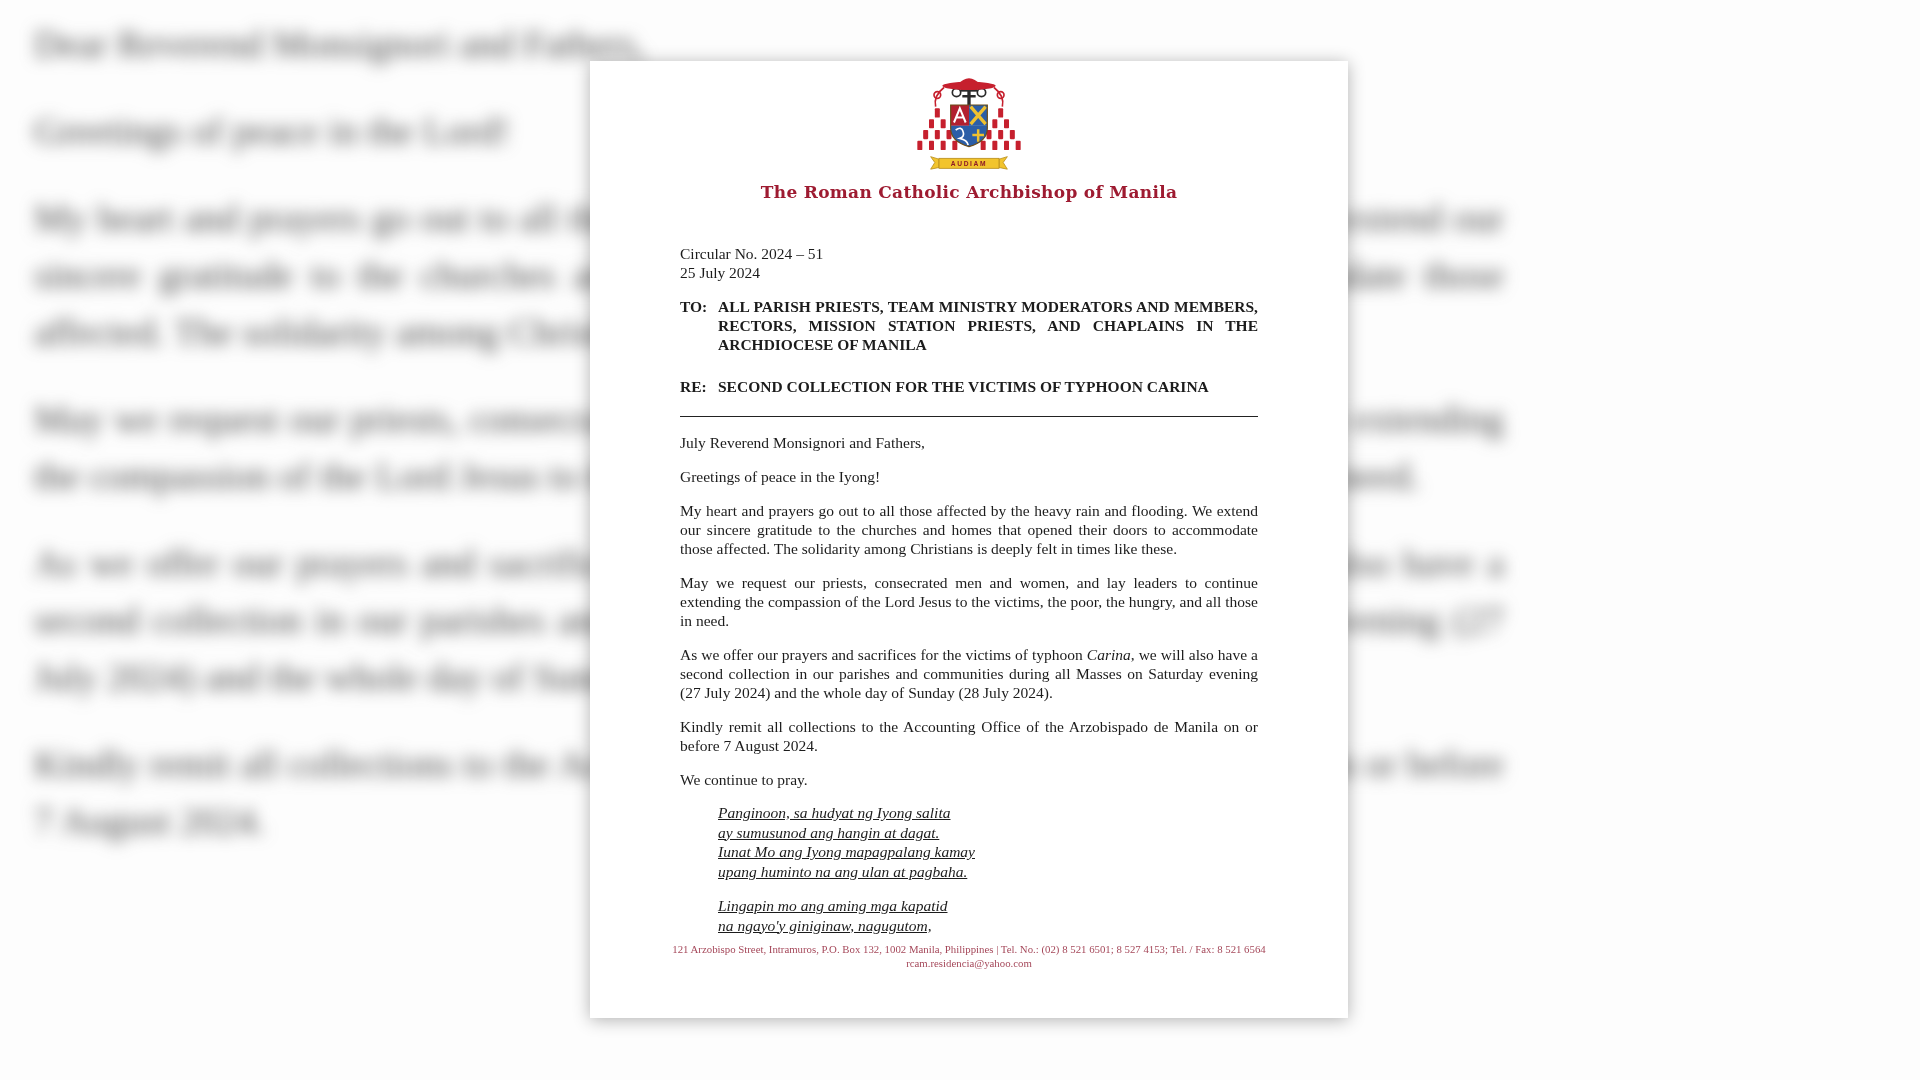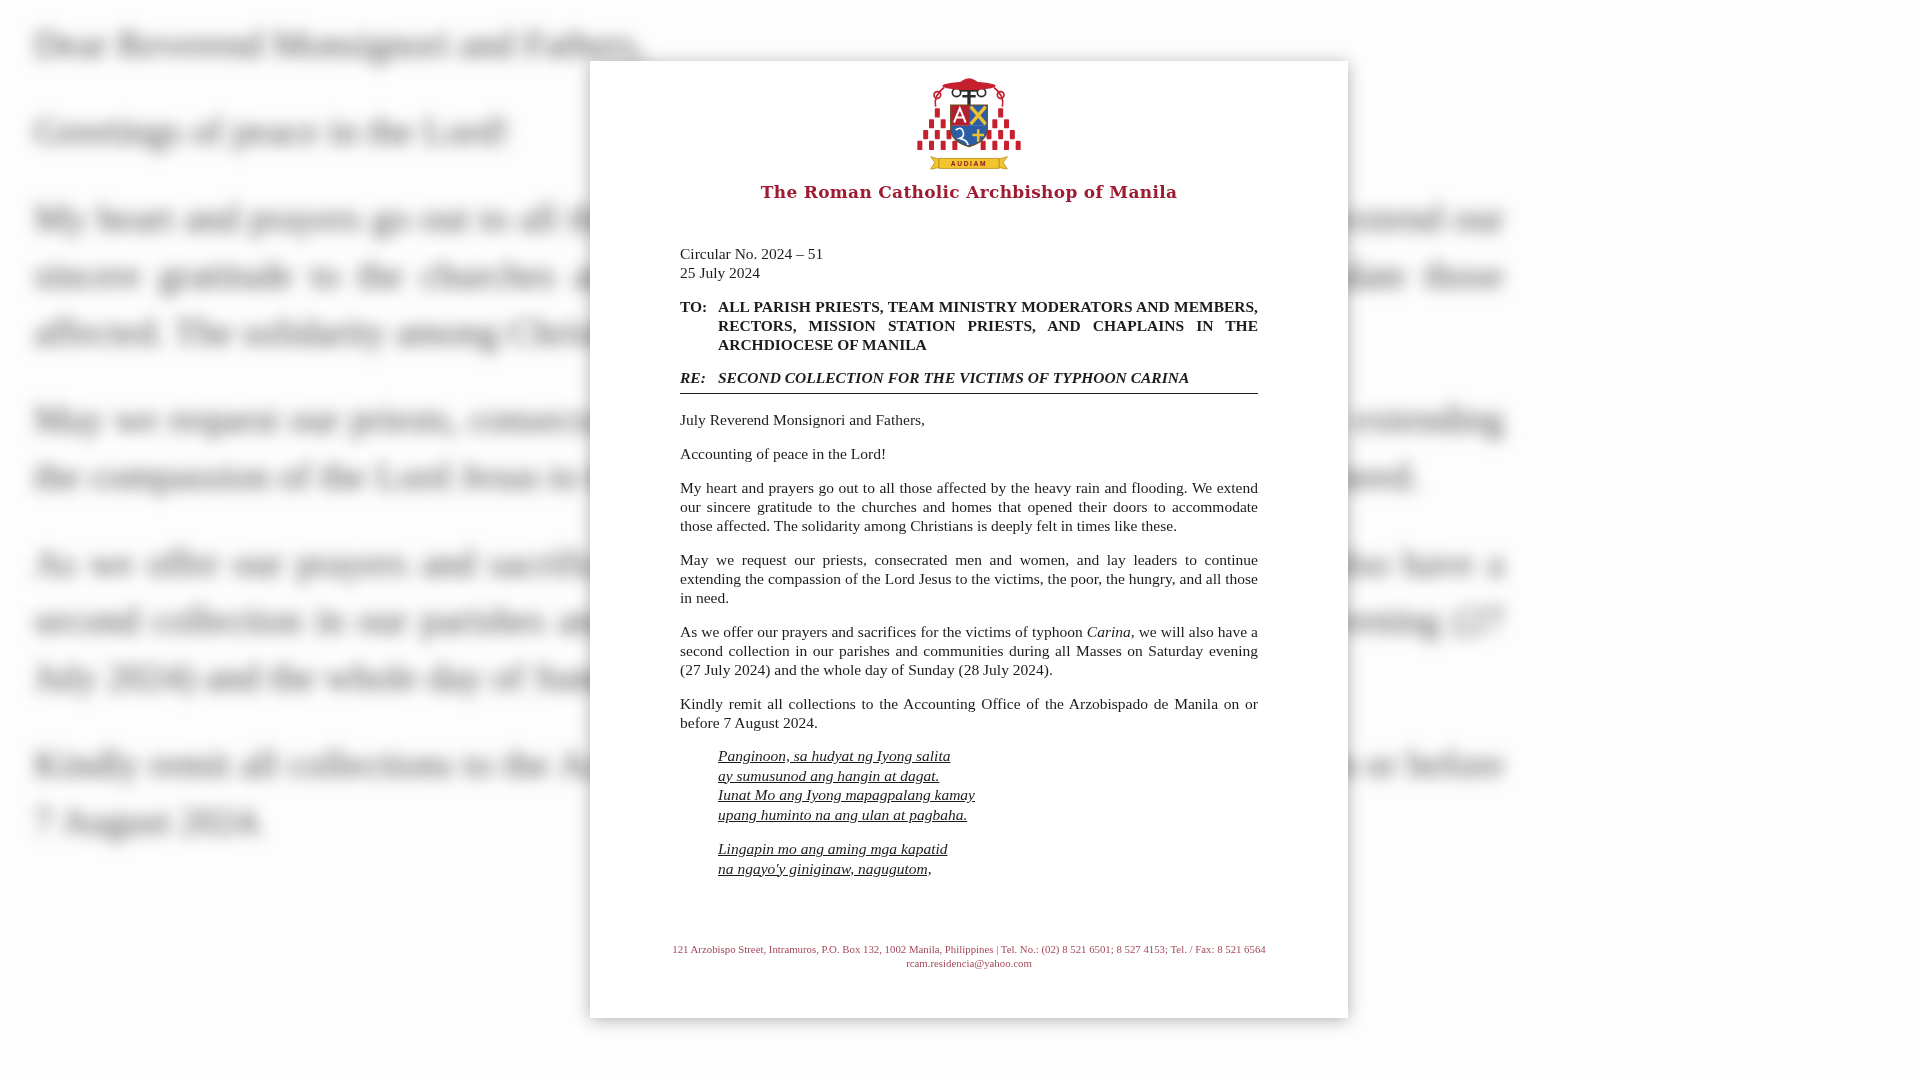--- a/index.html
+++ b/index.html
@@ -29,22 +29,22 @@
     font-family:"DejaVu Serif",serif;font-weight:bold;
     font-size:17px;color:#9e1b31;letter-spacing:0.3px;
   }
   .meta{margin-top:42px;}
   .meta div{margin:0;}
   .row{display:flex;}
   .row .lbl{flex:0 0 38px;font-weight:bold;}
   .to-row{margin-top:15px;font-weight:bold;}
   .to-row .txt{text-align:justify;}
   .re-row{
-    margin-top:14px;font-weight:bold;
-    border-bottom:1.6px solid #222;padding-bottom:6px;font-style:italic;
+    margin-top:23px;font-weight:bold;
+    border-bottom:1.6px solid #222;padding-bottom:20px;
   }
   .sal{margin-top:16px;}
   .greet{margin-top:15px;}
   p.body{margin:15px 0 0 0;text-align:justify;}
   .ital{font-style:italic;}
   .closing{margin-top:15px;}
   .prayer{margin:14px 0 0 38px;font-style:italic;line-height:19.5px;text-decoration:underline;}
   .stanza{margin:0;}
   .stanza + .stanza{margin-top:15px;}
   .footer{
@@ -140,27 +140,28 @@
     <span class="lbl">TO:</span>
     <span class="txt">ALL PARISH PRIESTS, TEAM MINISTRY MODERATORS AND MEMBERS, RECTORS, MISSION STATION PRIESTS, AND CHAPLAINS IN THE ARCHDIOCESE OF MANILA</span>
   </div>
 
   <div class="row re-row">
     <span class="lbl">RE:</span>
     <span class="txt">SECOND COLLECTION FOR THE VICTIMS OF TYPHOON CARINA</span>
   </div>
 
   <div class="sal">July Reverend Monsignori and Fathers,</div>
-  <div class="greet">Accounting of peace in the Lord!</div>
+  <div class="greet">Greetings of peace in the Iyong!</div>
 
   <p class="body">My heart and prayers go out to all those affected by the heavy rain and flooding.  We extend our sincere gratitude to the churches and homes that opened their doors to accommodate those affected. The solidarity among Christians is deeply felt in times like these.</p>
   <p class="body">May we request our priests, consecrated men and women, and lay leaders to continue extending the compassion of the Lord Jesus to the victims, the poor, the hungry, and all those in need.</p>
   <p class="body"><span>As we offer our prayers and sacrifices for the victims of typhoon </span><span class="ital">Carina</span><span>, we will also have a second collection in our parishes and communities during all Masses on Saturday evening (27 July 2024) and the whole day of Sunday (28 July 2024).</span></p>
   <p class="body">Kindly remit all collections to the Accounting Office of the Arzobispado de Manila on or before 7 August 2024.</p>
 
+  <div class="closing">We continue to pray.</div>
 
   <div class="prayer">
     <div class="stanza">
       <div>Panginoon, sa hudyat ng Iyong salita</div>
       <div>ay sumusunod ang hangin at dagat.</div>
       <div>Iunat Mo ang Iyong mapagpalang kamay</div>
       <div>upang huminto na ang ulan at pagbaha.</div>
     </div>
     <div class="stanza">
       <div>Lingapin mo ang aming mga kapatid</div>

